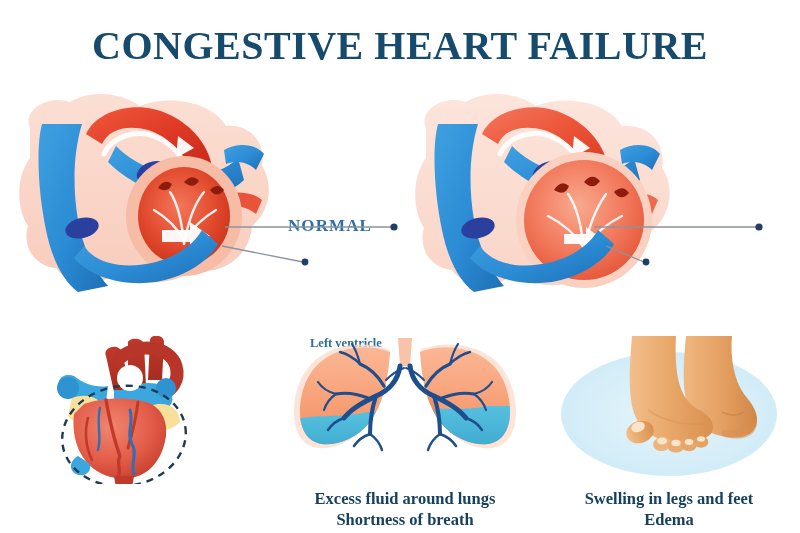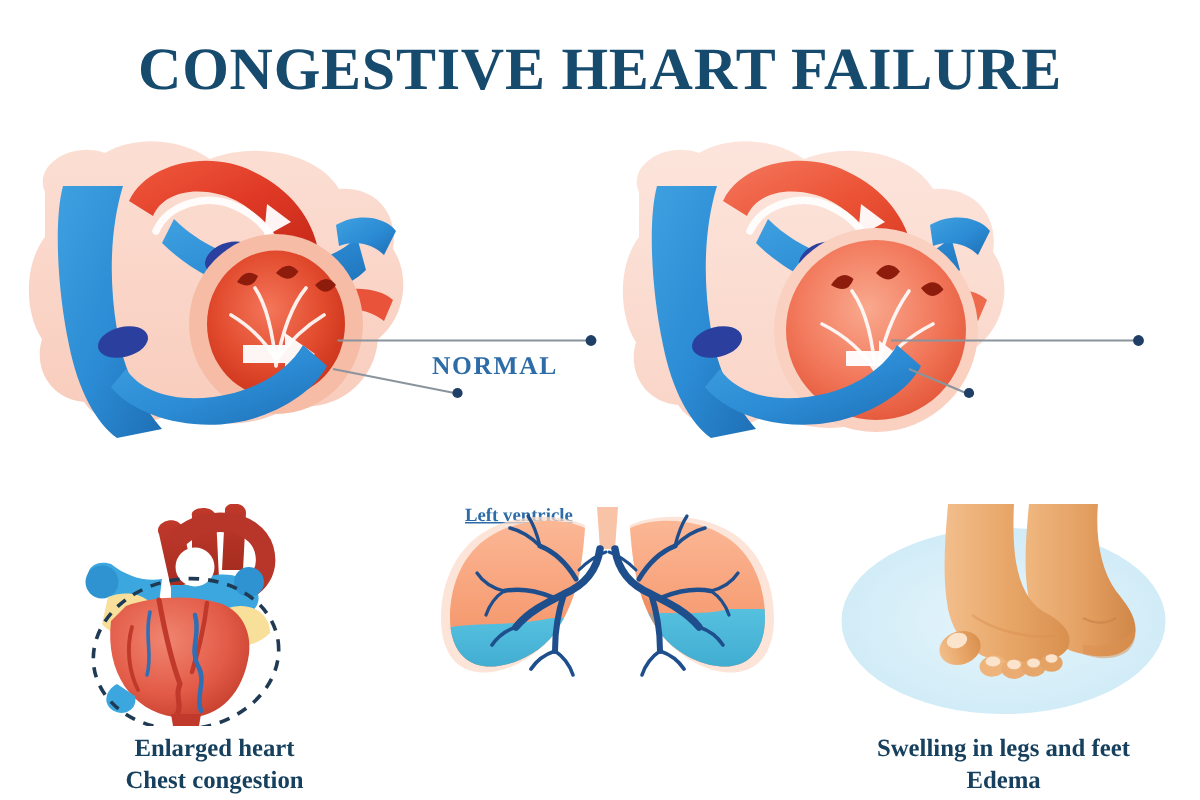--- a/index.html
+++ b/index.html
@@ -34,21 +34,20 @@
   
   .sub-head{
     position:absolute;
     font-family:"Liberation Serif", serif;
     font-weight:bold;
     font-size:17px;
     letter-spacing:1.1px;
     text-align:center;
     line-height:1.18;
     white-space:pre-line;
-    margin-top:18px;
   }
   .sub-head.normal{color:#2E6CA8;left:255px;top:136px;width:150px;}
 
   .callout{
     position:absolute;
     font-family:"Liberation Serif", serif;
     font-weight:bold;
     font-size:13.5px;
     line-height:1.32;
     text-align:center;
@@ -56,21 +55,21 @@
   }
   .callout.normal{color:#2E6CA8;left:262px;top:178px;width:148px;}
 
   .ventricle-label{
     position:absolute;
     font-family:"Liberation Serif", serif;
     font-weight:bold;
     font-size:12.5px;
     white-space:nowrap;
   }
-  .ventricle-label.normal{color:#2E6CA8;left:310px;top:256px;text-decoration:underline;}
+  .ventricle-label.normal{color:#2E6CA8;left:310px;top:256px;}
 
   .leaders{position:absolute;top:0;left:0;width:800px;height:533px;pointer-events:none;}
 
   
   .sym{position:absolute;top:336px;width:266px;height:190px;}
   .sym-1{left:10px;}
   .sym-2{left:272px;}
   .sym-3{left:536px;}
   .sym-art{position:absolute;top:0;left:0;width:266px;height:148px;}
   .sym-cap{
@@ -271,22 +270,20 @@
       <path d="M78 82 C74 96 76 112 82 124" fill="none" stroke="#C0392B" stroke-width="2.6" stroke-linecap="round"></path>
 
       <path d="M120 74 C124 88 116 96 122 108 C128 118 120 128 124 138" fill="none" stroke="#2F6FB5" stroke-width="3" stroke-linecap="round"></path>
       <path d="M90 72 C86 88 92 100 88 114" fill="none" stroke="#2F6FB5" stroke-width="2.4" stroke-linecap="round"></path>
 
       <path d="M104 140 L124 140 L122 152 L106 152 Z" fill="#C0392B"></path>
       <path d="M68 120 C60 124 58 134 66 138 C74 142 82 136 80 128 Z" fill="#3BA7DE"></path>
 
       <ellipse cx="114" cy="100" rx="62" ry="50" fill="none" stroke="#1F3A52" stroke-width="2.4" stroke-dasharray="7 6" transform="rotate(-8 114 100)"></ellipse>
     </svg>
-    <div class="sym-cap">Enlarged heart
-Chest congestion</div>
   </div>
 
   <div class="sym sym-2">
     <svg class="sym-art" viewBox="0 0 266 148">
       <defs>
         <linearGradient id="lungTis" x1="0" y1="0" x2="0" y2="1">
           <stop offset="0%" stop-color="#FBB795"></stop>
           <stop offset="60%" stop-color="#F79F76"></stop>
           <stop offset="100%" stop-color="#F08E63"></stop>
         </linearGradient>
@@ -347,20 +344,22 @@
         <path d="M178 28 C180 20 182 14 186 8" stroke-width="2.2"></path>
         <path d="M170 62 C180 58 192 56 202 58" stroke-width="3"></path>
         <path d="M202 58 C210 56 216 52 220 46" stroke-width="2.2"></path>
         <path d="M202 58 C208 62 212 68 214 74" stroke-width="2.2"></path>
         <path d="M168 98 C174 100 180 104 184 110" stroke-width="2.6"></path>
         <path d="M168 98 C162 102 158 108 156 114" stroke-width="2.4"></path>
         <path d="M194 82 C200 84 206 88 210 94" stroke-width="2.4"></path>
         <path d="M152 44 C146 38 140 34 134 32" stroke-width="2"></path>
       </g>
     </svg>
+    <div class="sym-cap">Excess fluid around lungs
+Shortness of breath</div>
   </div>
 
   <div class="sym sym-3">
     <svg class="sym-art" viewBox="0 0 266 148">
       <defs>
         <radialGradient id="ftBg" cx="50%" cy="50%" r="55%">
           <stop offset="0%" stop-color="#E6F5FB"></stop>
           <stop offset="100%" stop-color="#CFEBF7"></stop>
         </radialGradient>
         <linearGradient id="skinA" x1="0" y1="0" x2="1" y2="0">

